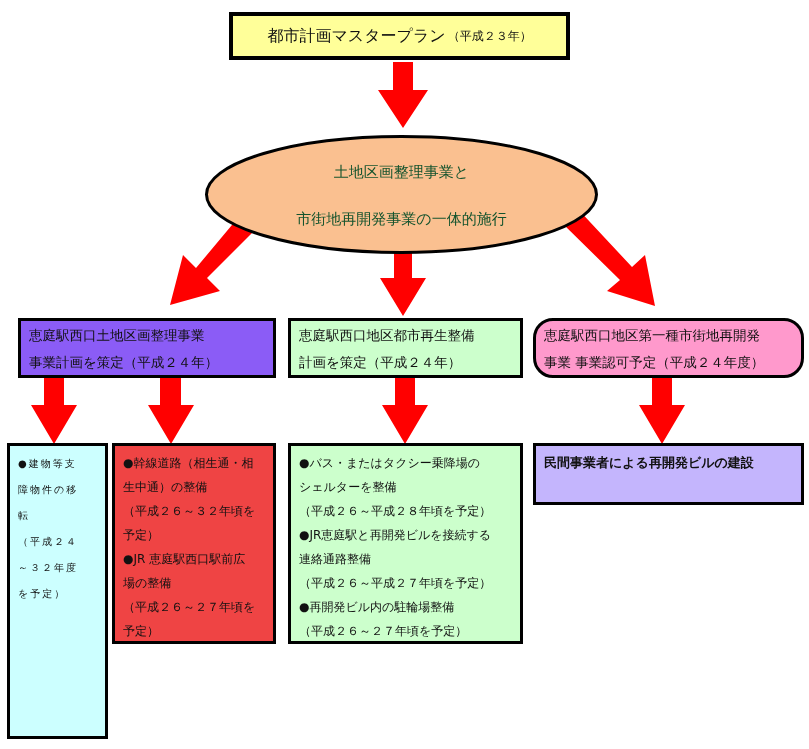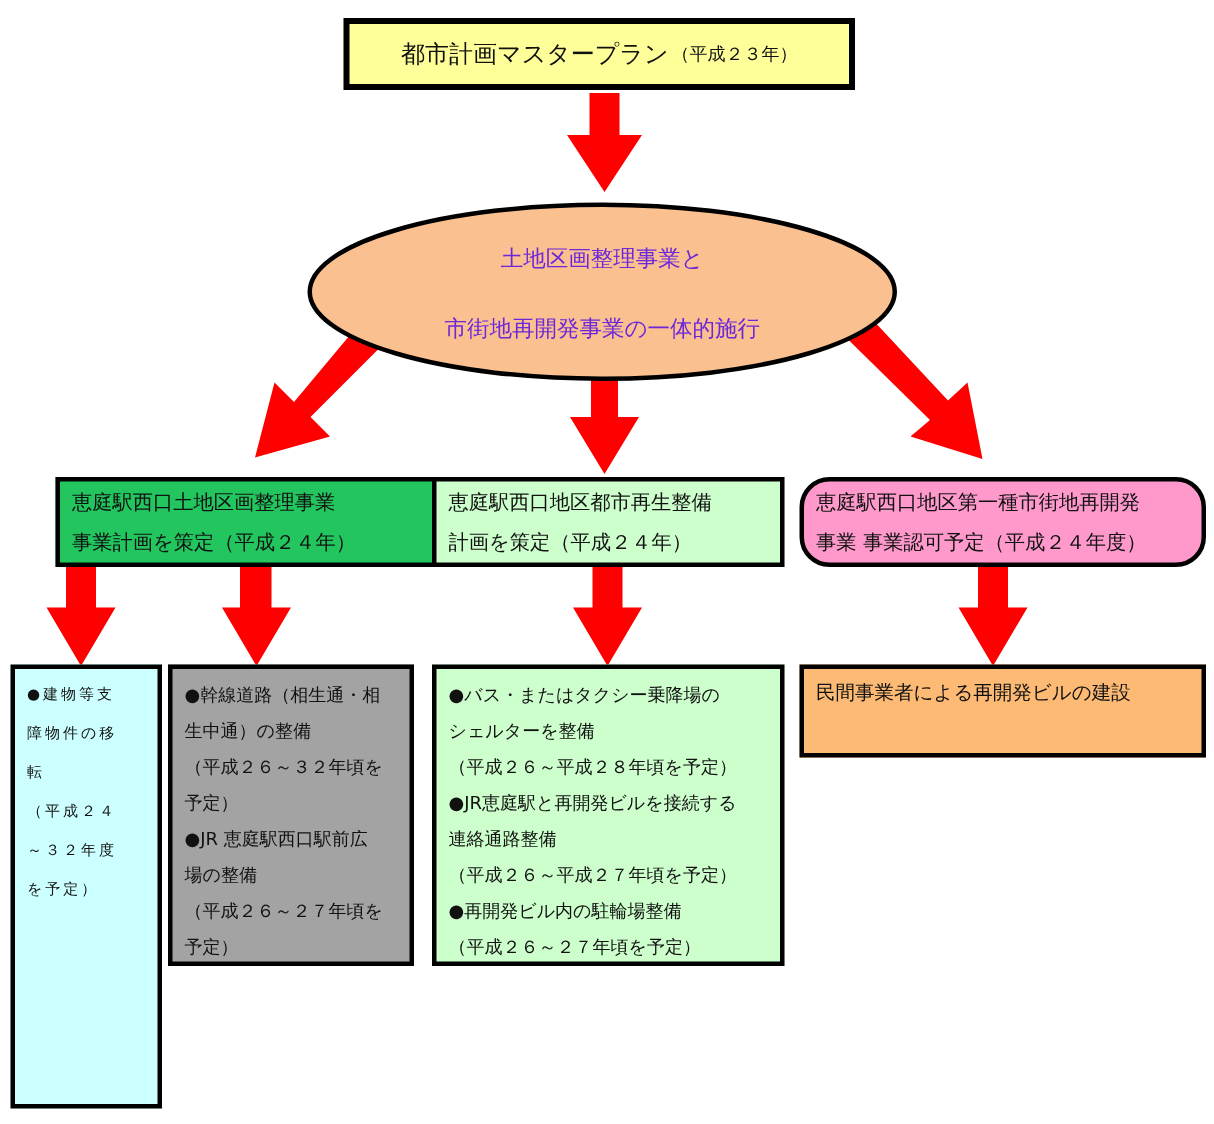--- a/index.html
+++ b/index.html
@@ -14,21 +14,21 @@
   .top-box {
     left: 229px; top: 12px; width: 341px; height: 48px;
     background: #ffff99; border-width: 4px;
     display: flex; align-items: center; justify-content: center;
     font-size: 16px; white-space: nowrap;
   }
   .top-box .sub { font-size: 12px; margin-left: 2px; }
   .ellipse-wrap { position: absolute; left: 203px; top: 133px; width: 397px; height: 123px; }
   .ellipse-wrap svg { position: absolute; left: 0; top: 0; }
   .ellipse-text {
-    position: absolute; left: 0; width: 100%; text-align: center; font-size: 15px; color: #6d28d9;
+    position: absolute; left: 0; width: 100%; text-align: center; font-size: 15px; color: #14532d;
   }
   .mid { font-size: 13.5px; line-height: 27px; padding: 1px 8px; }
   .mid-1 { left: 18px; top: 318px; width: 258px; height: 60px; background: #ccffff; }
   .mid-2 { left: 288px; top: 318px; width: 235px; height: 60px; background: #ccffcc; }
   .mid-3 { left: 533px; top: 318px; width: 271px; height: 60px; background: #ff99cc; }
   .leaf { font-size: 12px; line-height: 24px; padding: 5px 8px; }
   .leaf-1 { left: 7px; top: 443px; width: 101px; height: 296px; background: #ccffff; font-size: 10px; line-height: 26px; letter-spacing: 2px; }
   .leaf-2 { left: 112px; top: 443px; width: 164px; height: 201px; background: #ccffff; }
   .leaf-3 { left: 288px; top: 443px; width: 235px; height: 201px; background: #ccffcc; }
   .leaf-4 { left: 533px; top: 443px; width: 271px; height: 62px; background: #ff99cc; font-size: 13px; line-height: 24px; }
@@ -63,56 +63,56 @@
 </div>
 
 <div class="ellipse-wrap">
   <svg width="397" height="123" viewBox="0 0 397 123">
     <ellipse id="ellipse-shape" cx="198.5" cy="61.5" rx="195" ry="58" stroke="#000" stroke-width="3" fill="#fac090"></ellipse>
   </svg>
   <div class="ellipse-text" style="top:30px;">土地区画整理事業と</div>
   <div class="ellipse-text" style="top:77px;">市街地再開発事業の一体的施行</div>
 </div>
 
-<div class="box mid mid-1" style="background: #22c55e; margin-left: 19px;">
+<div class="box mid mid-1" style="background: #8b5cf6;">
   <span class="line">恵庭駅西口土地区画整理事業</span>
   <span class="line">事業計画を策定（平成２４年）</span>
 </div>
 <div class="box mid mid-2" style="background: rgb(204, 255, 204);">
   <span class="line">恵庭駅西口地区都市再生整備</span>
   <span class="line">計画を策定（平成２４年）</span>
 </div>
 <div class="box mid mid-3" style="background: rgb(255, 153, 204); border-radius: 20px;">
   <span class="line">恵庭駅西口地区第一種市街地再開発</span>
   <span class="line">事業 事業認可予定（平成２４年度）</span>
 </div>
 
 <div class="box leaf leaf-1" style="background: rgb(204, 255, 255);">
   <span class="line">●建物等支</span>
   <span class="line">障物件の移</span>
   <span class="line">転</span>
   <span class="line">（平成２４</span>
   <span class="line">～３２年度</span>
   <span class="line">を予定）</span>
 </div>
-<div class="box leaf leaf-2" style="background: #a3a3a3;">
+<div class="box leaf leaf-2" style="background: #ef4444;">
   <span class="line">●幹線道路（相生通・相</span>
   <span class="line">生中通）の整備</span>
   <span class="line">（平成２６～３２年頃を</span>
   <span class="line">予定）</span>
   <span class="line">●JR 恵庭駅西口駅前広</span>
   <span class="line">場の整備</span>
   <span class="line">（平成２６～２７年頃を</span>
   <span class="line">予定）</span>
 </div>
 <div class="box leaf leaf-3" style="background: rgb(204, 255, 204);">
   <span class="line">●バス・またはタクシー乗降場の</span>
   <span class="line">シェルターを整備</span>
   <span class="line">（平成２６～平成２８年頃を予定）</span>
   <span class="line">●JR恵庭駅と再開発ビルを接続する</span>
   <span class="line">連絡通路整備</span>
   <span class="line">（平成２６～平成２７年頃を予定）</span>
   <span class="line">●再開発ビル内の駐輪場整備</span>
   <span class="line">（平成２６～２７年頃を予定）</span>
 </div>
-<div class="box leaf leaf-4" style="background: #fdba74;">
+<div class="box leaf leaf-4" style="background: #c4b5fd; font-weight: bold;">
   <span class="line">民間事業者による再開発ビルの建設</span>
 </div>
 
 </body></html>

